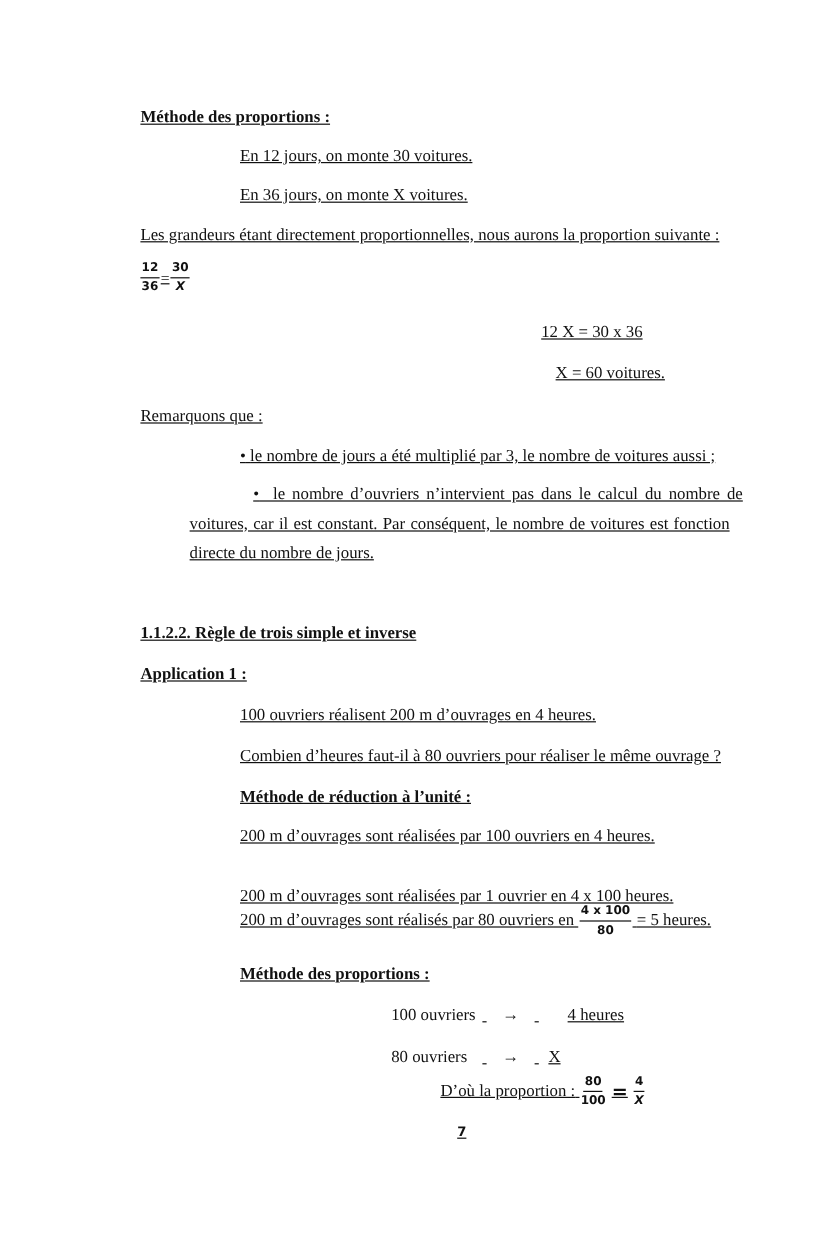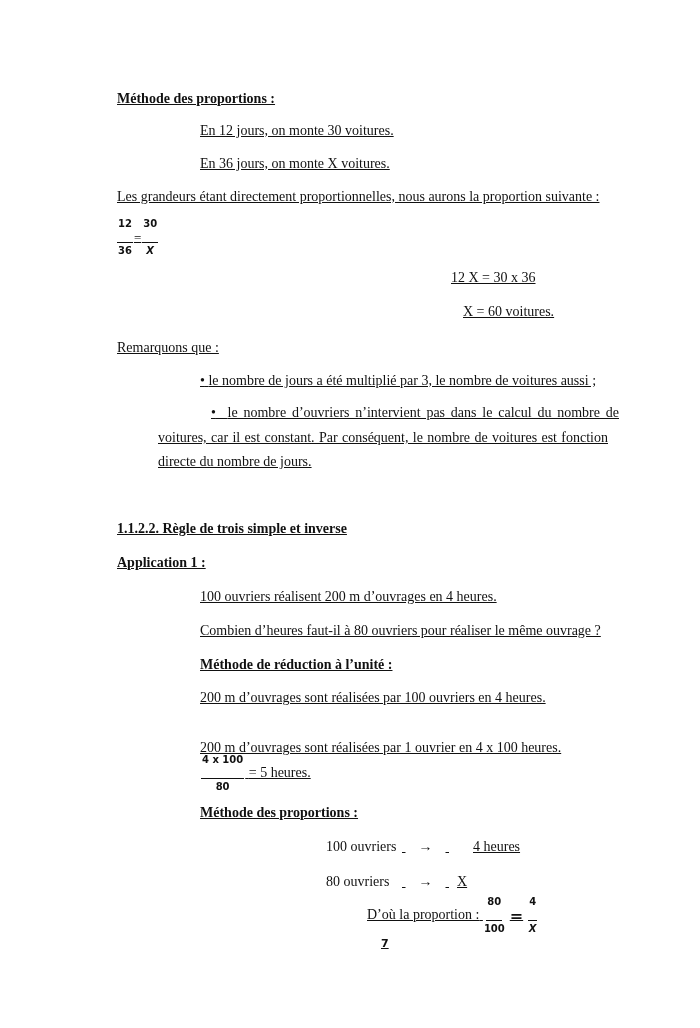--- a/index.html
+++ b/index.html
@@ -7,21 +7,21 @@
       width: 700px; height: 1028px; position: relative; overflow: hidden;
       font-family: "Liberation Serif", serif; font-size: 14px; color: #111;
     }
     .ln { position: absolute; white-space: nowrap; line-height: 18px; text-decoration: underline; }
     .b { font-weight: bold; }
     .frac {
       display: inline-flex; flex-direction: column; align-items: center;
       vertical-align: middle; font-family: "DejaVu Sans", sans-serif; font-size: 10px;
       font-weight: bold; line-height: 12px; margin: 0 1px;
     }
-    .frac .num { padding: 0 1px 12px; border-bottom: 1px solid #111; }
+    .frac .num { padding: 0 1px 1px; border-bottom: 1px solid #111; }
     .frac .den { padding-top: 2px; }
     .it { font-style: italic; }
     .eq { font-size: 13px; vertical-align: middle; }
     .bigeq { font-family: "DejaVu Sans", sans-serif; font-weight: bold; font-size: 16px; vertical-align: middle; margin: 0 4px; }
     .just { white-space: normal; text-align: justify; text-align-last: justify; }
     .arrow { display: inline-block; width: 40px; text-align: center; }
     .pgnum { font-family: "DejaVu Sans", sans-serif; font-size: 11px; font-weight: bold; }
   </style>
 </head>
 <body>
@@ -58,20 +58,21 @@
 
 <div class="ln b" style="left:117px; top:520px;">1.1.2.2. Règle de trois simple et inverse</div>
 <div class="ln b" style="left:117px; top:554px;">Application 1 :</div>
 <div class="ln" style="left:200px; top:588px;">100 ouvriers réalisent 200 m d’ouvrages en 4 heures.</div>
 <div class="ln" style="left:200px; top:622px;">Combien d’heures faut-il à 80 ouvriers pour réaliser le même ouvrage ?</div>
 <div class="ln b" style="left:200px; top:656px;">Méthode de réduction à l’unité :</div>
 <div class="ln" style="left:200px; top:689px;">200 m d’ouvrages sont réalisées par 100 ouvriers en 4 heures.</div>
 <div class="ln" style="left:200px; top:739px;">200 m d’ouvrages sont réalisées par 1 ouvrier en 4 x 100 heures.</div>
 
 <div class="ln" style="left:200px; top:754px;">
+  <span>200 m d’ouvrages sont réalisés par 80 ouvriers en</span>
   <span class="frac">
     <span class="num">4 x 100</span>
     <span class="den">80</span>
   </span>
   <span>= 5 heures.</span>
 </div>
 
 <div class="ln b" style="left:200px; top:804px;">Méthode des proportions :</div>
 
 <div class="ln" style="left:326px; top:838px;">

